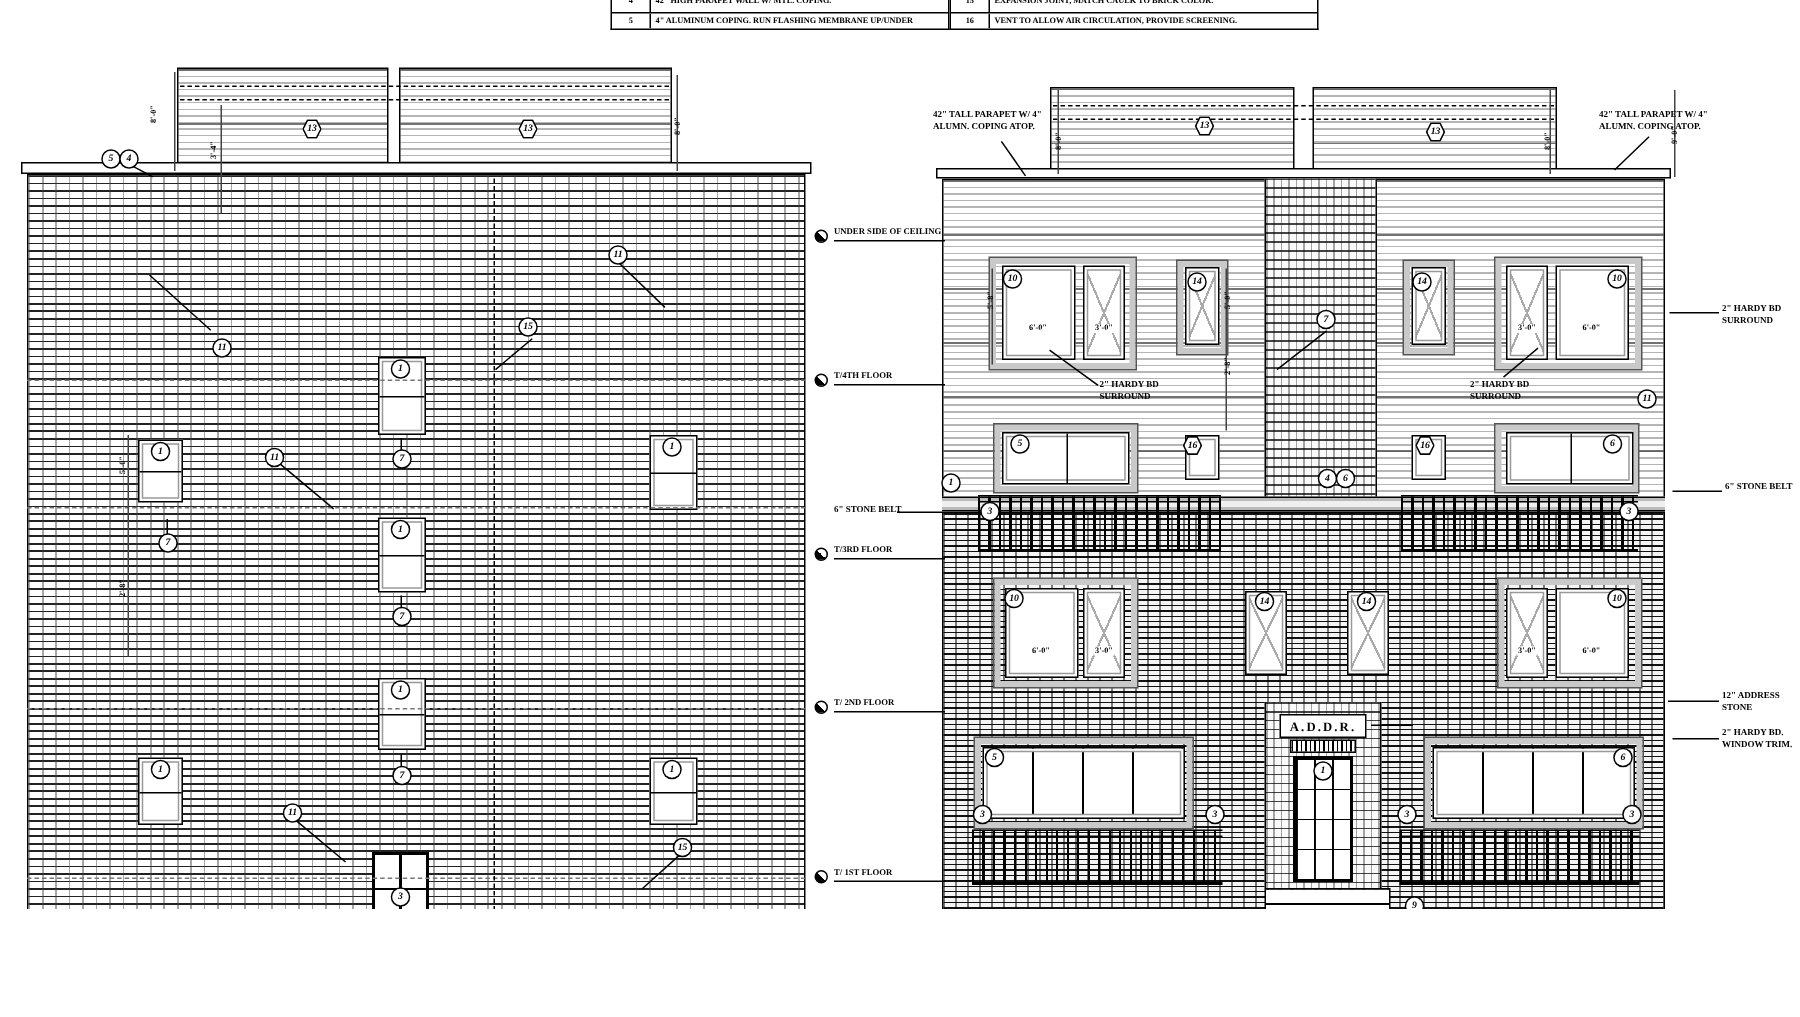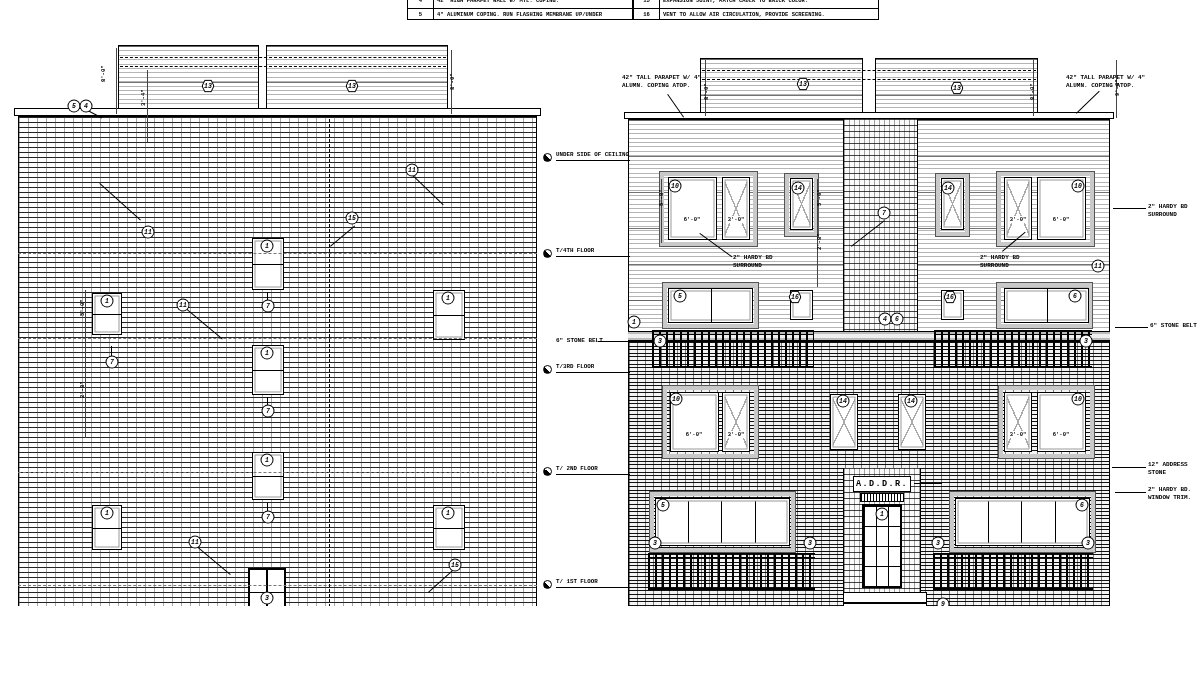--- a/index.html
+++ b/index.html
@@ -1,17 +1,17 @@
 <!DOCTYPE html>
 <html><head>
 <meta charset="utf-8">
 <style>
   html,body{margin:0;padding:0;background:#fff;}
   .sheet{position:relative;width:1200px;height:606px;background:#fff;overflow:hidden;
-         font-family:Liberation Mono, monospace;color:#000;}
+         font-family:Liberation Serif, serif;color:#000;}
   .sheet *{box-sizing:border-box;}
 
   
   .knt{position:absolute;top:0;background:#fff;border:1.6px solid #000;border-top:none;}
   .krow{display:flex;height:11px;border-top:1px solid #000;overflow:hidden;}
   .krow:first-child{border-top:none;height:8px;}
   .kn{width:26px;border-right:1px solid #000;text-align:center;font-size:5.5px;font-weight:700;line-height:11px;}
   .kt{flex:1;padding-left:3px;font-size:5.5px;font-weight:700;line-height:11px;white-space:nowrap;overflow:hidden;}
   .krow:first-child .kn,.krow:first-child .kt{line-height:8px;margin-top:-3px;}
 

